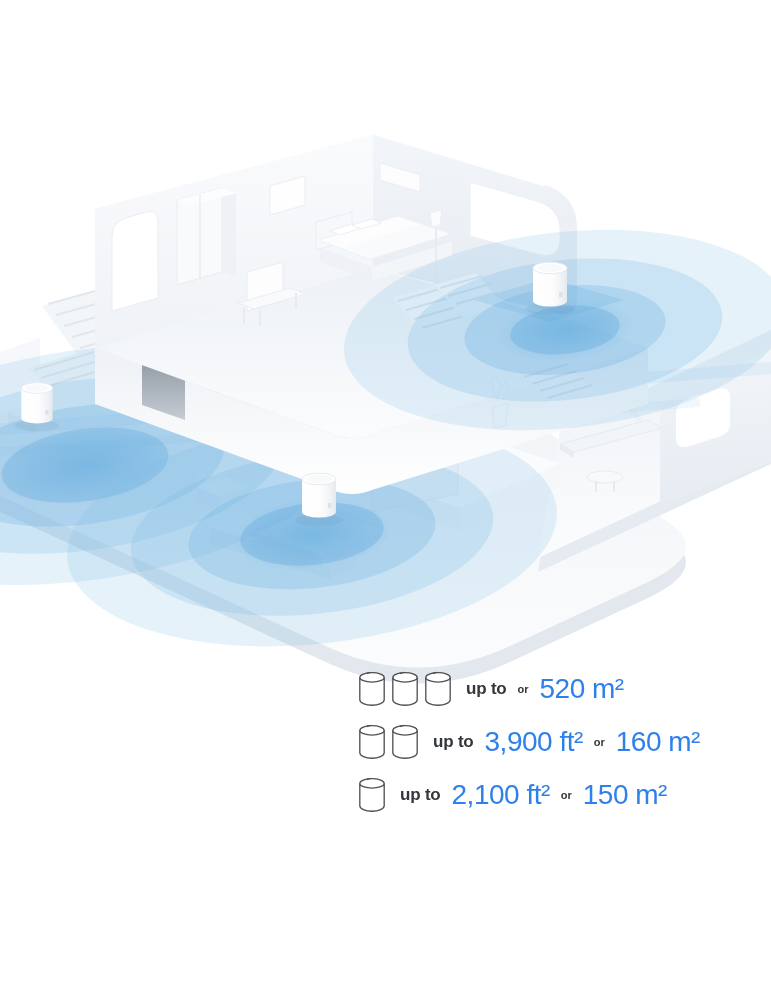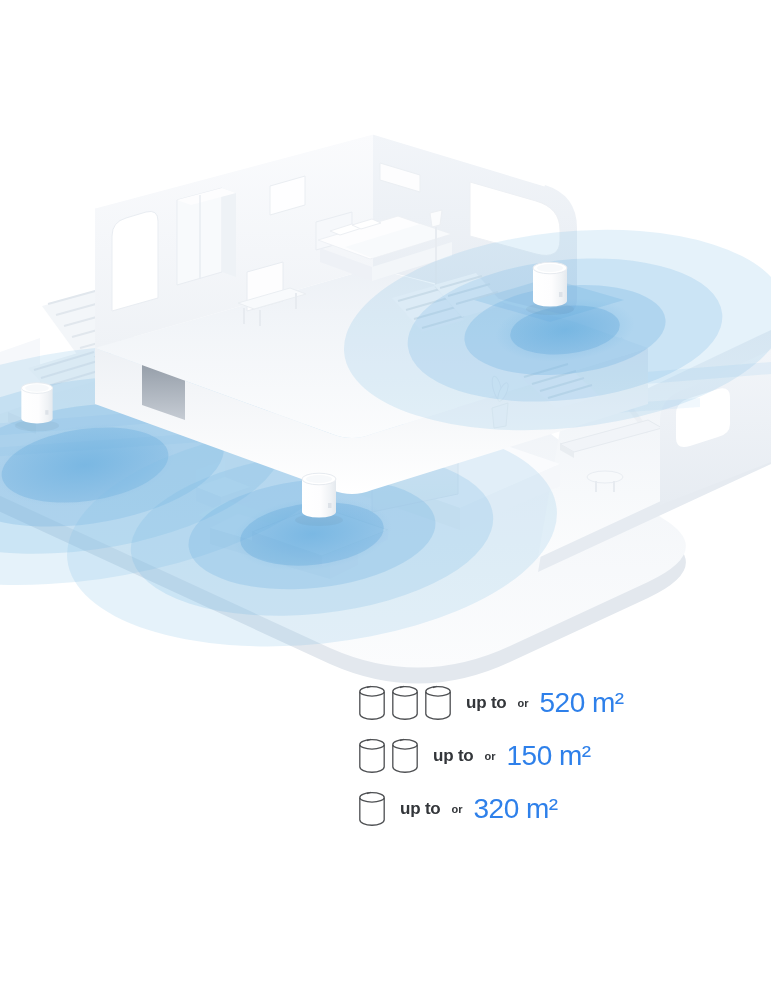--- a/index.html
+++ b/index.html
@@ -1,19 +1,19 @@
 <!DOCTYPE html>
 <html><head>
 <meta charset="utf-8">
 <style>
   html,body{margin:0;padding:0;background:#ffffff;}
   .page{position:relative;width:771px;height:1000px;background:#ffffff;overflow:hidden;
         font-family:"Liberation Sans", sans-serif;}
   .scene{position:absolute;left:0;top:0;}
-  .legend{position:absolute;left:357px;top:682px;display:flex;flex-direction:column;}
+  .legend{position:absolute;left:357px;top:668px;display:flex;flex-direction:column;}
   .legend-row{display:flex;align-items:center;height:42px;margin-bottom:11px;white-space:nowrap;}
   .unit-icons{display:flex;align-items:flex-end;gap:3px;margin-right:13px;}
   .unit-icon{width:30px;height:40px;display:block;}
   .prefix{font-size:17px;font-weight:bold;color:#33363a;margin-right:11px;letter-spacing:-0.2px;}
   .imperial{font-size:28px;color:#2e80ea;margin-right:11px;letter-spacing:-0.5px;}
   .conj{font-size:11px;font-weight:bold;color:#33363a;margin-right:11px;}
   .metric{font-size:28px;color:#2e80ea;letter-spacing:-0.5px;}
 </style>
 </head>
 <body>
@@ -335,29 +335,31 @@
     <div class="legend-row">
       <div class="unit-icons">
         <svg class="unit-icon">
             <use href="#cyl-icon"></use>
           </svg>
         <svg class="unit-icon">
             <use href="#cyl-icon"></use>
           </svg>
       </div>
       <span class="prefix">up to</span>
+      <span class="imperial">3,900 ft²</span>
+      <span class="conj">or</span>
+      <span class="metric">160 m²</span>
+    </div>
+
+    <div class="legend-row">
+      <div class="unit-icons">
+        <svg class="unit-icon">
+            <use href="#cyl-icon"></use>
+          </svg>
+      </div>
+      <span class="prefix">up to</span>
+      <span class="imperial">2,100 ft²</span>
       <span class="conj">or</span>
       <span class="metric">150 m²</span>
     </div>
 
-    <div class="legend-row">
-      <div class="unit-icons">
-        <svg class="unit-icon">
-            <use href="#cyl-icon"></use>
-          </svg>
-      </div>
-      <span class="prefix">up to</span>
-      <span class="conj">or</span>
-      <span class="metric">320 m²</span>
-    </div>
-
   </div>
 </div>
 
 </body></html>

